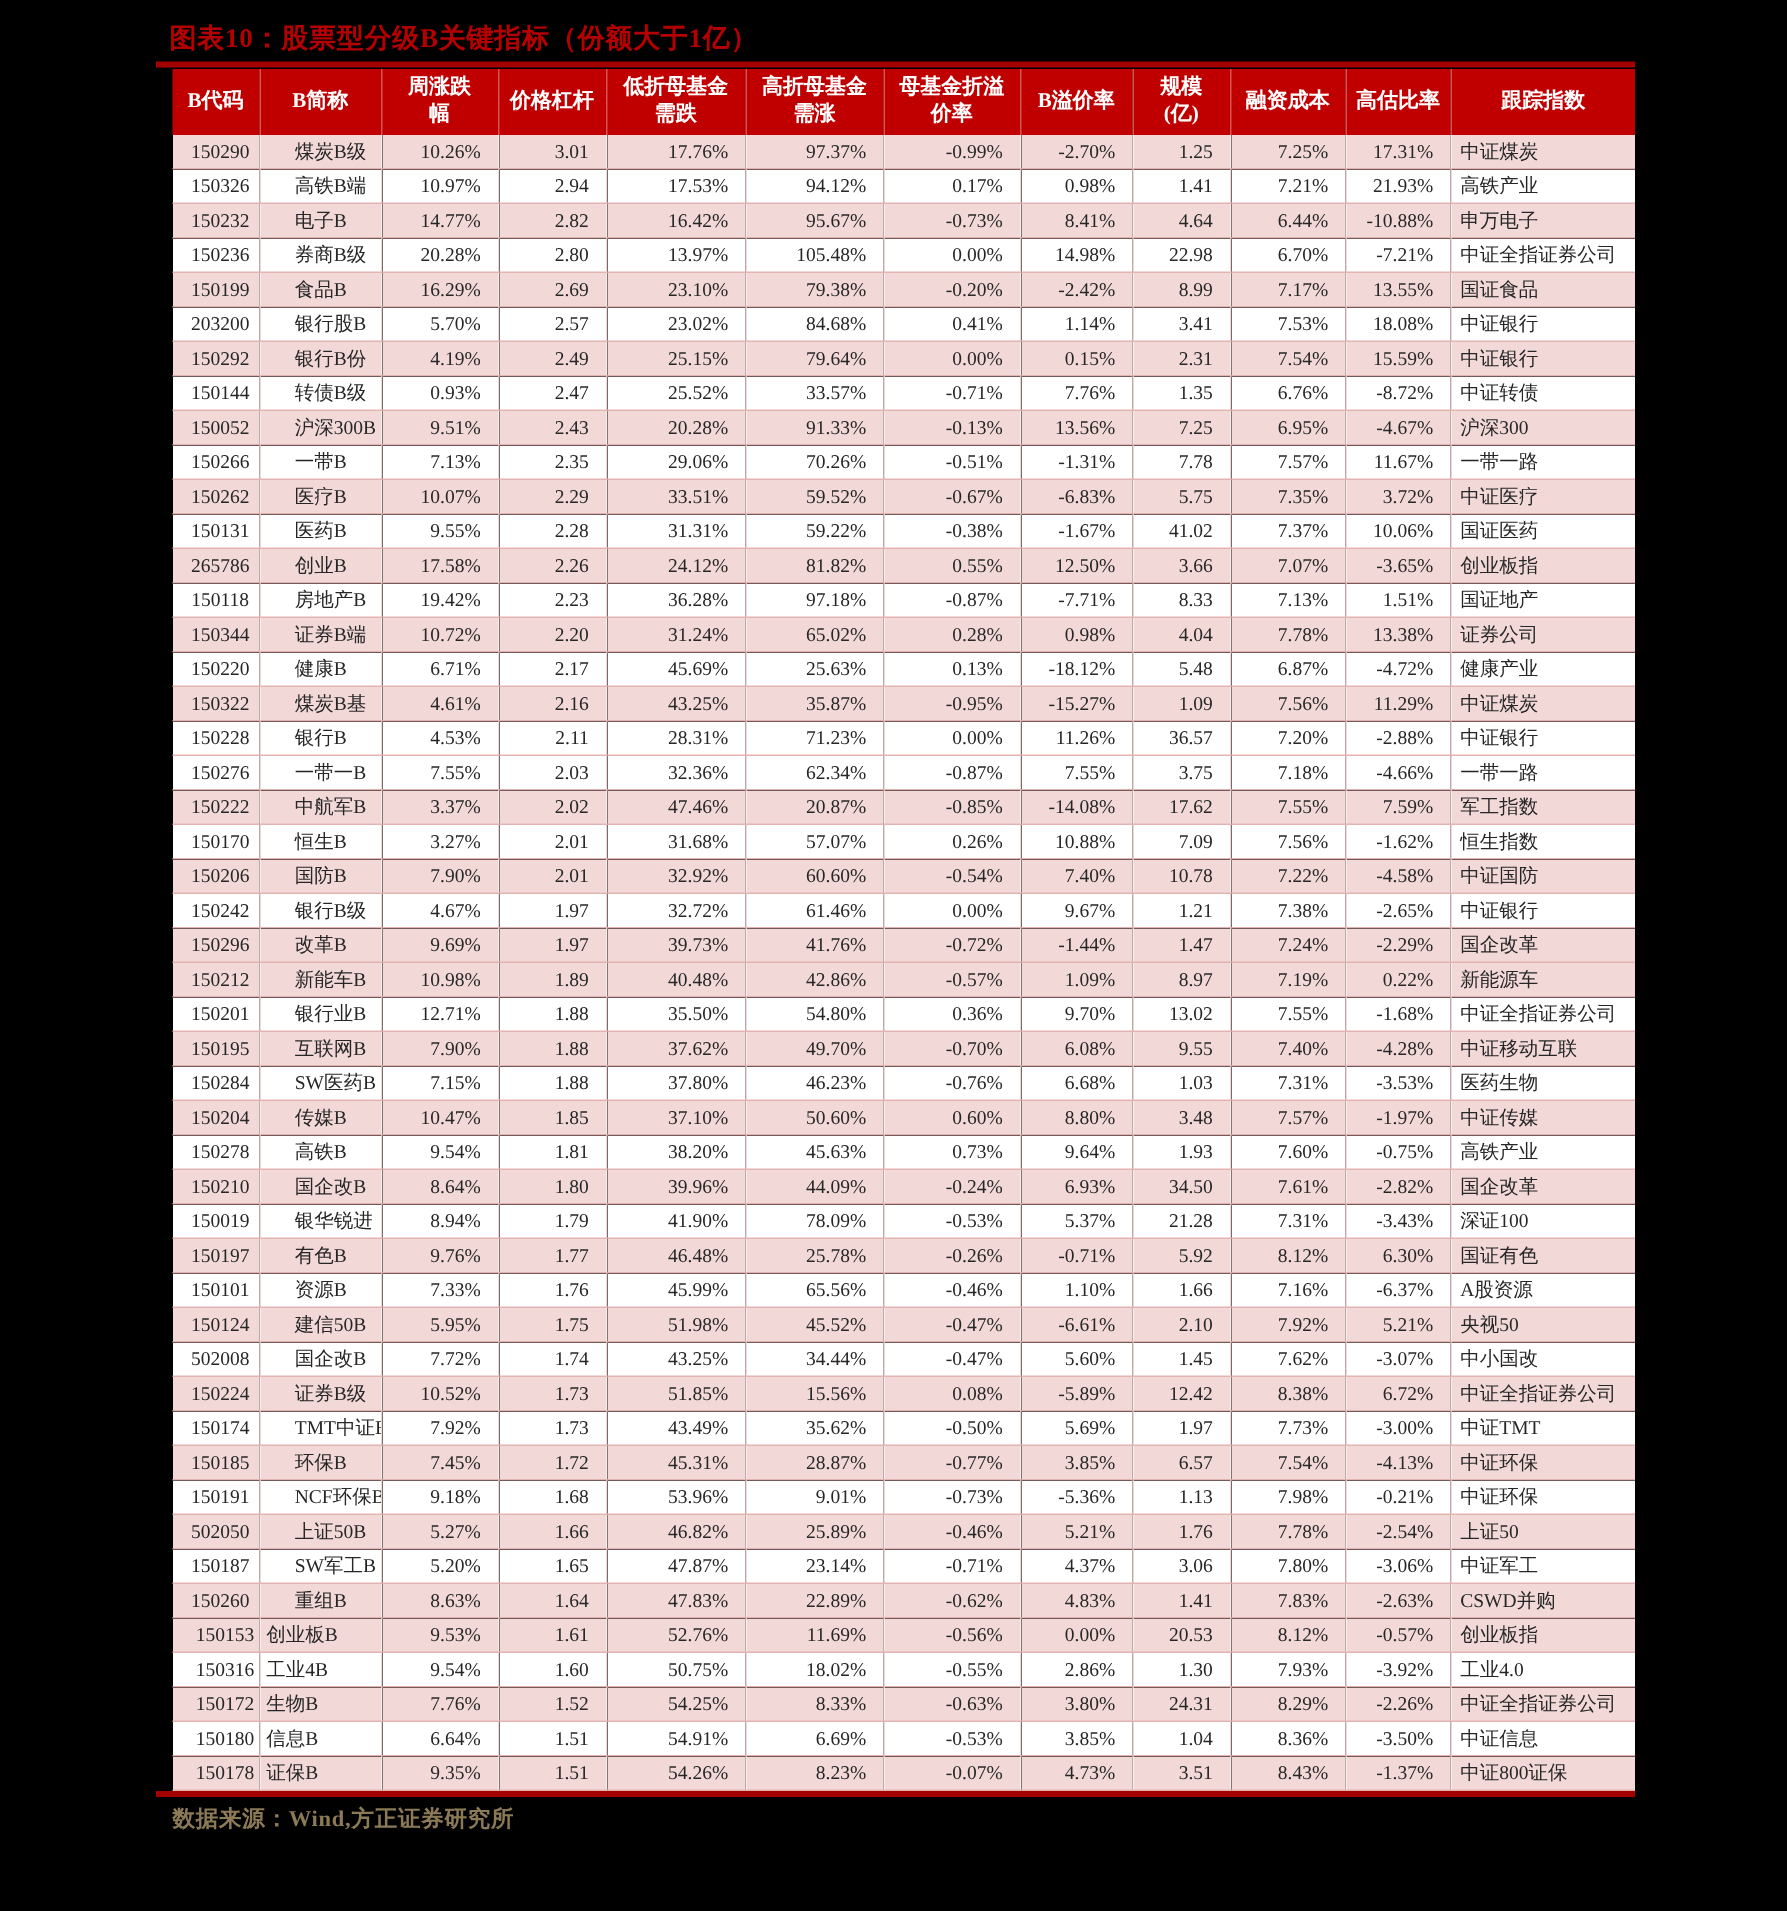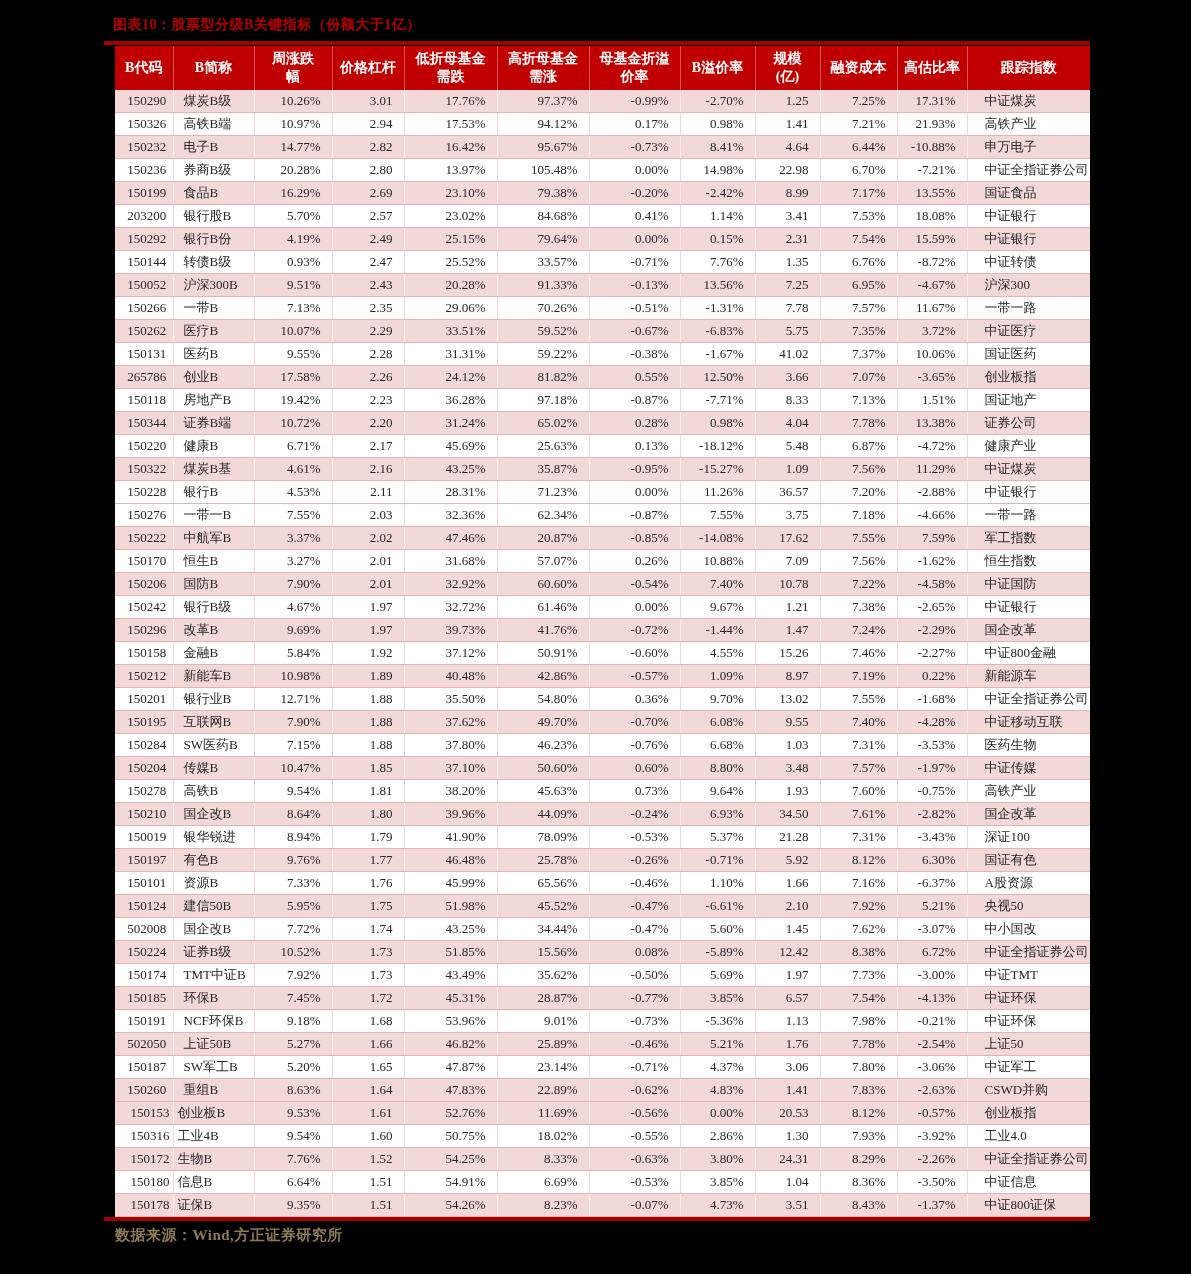--- a/index.html
+++ b/index.html
@@ -7,21 +7,21 @@
     width: 1191px; height: 1274px;
     background: var(--bg, #000);
     font-family: "Liberation Serif", "DejaVu Serif", serif;
     overflow: hidden;
   }
   .page { position: relative; padding-top: 13px; }
 
   .report-title {
     margin-left: 113px;
     color: var(--title-red, #b40000);
-    font-size: 14px;
+    font-size: 18px;
     font-weight: bold;
     line-height: 24px;
     letter-spacing: 0.5px;
   }
   .title-rule, .bottom-rule {
     margin-left: 104px;
     width: 986px;
     height: 4px;
     background: var(--rule-red, #a00000);
   }
@@ -56,22 +56,22 @@
     overflow: hidden;
     white-space: nowrap;
     border-bottom: 1px solid #e2b3b1;
   }
   tr.pink td  { background: var(--row-pink, #f2d9d8); border-right: 1px solid #faeceb; }
   tr.white td { background: var(--row-white, #ffffff); border-right: 1px solid #f0d6d5; }
   tbody td:last-child { border-right: none; }
 
   td.c-num  { text-align: right; padding-right: 11px; }
   td.c-code { text-align: center;  padding-left: 6px; }
-  td.c-name { text-align: left;  padding-left: 10px; }
-  td.c-idx  { text-align: left;  padding-left: 17px; }
+  td.c-name { text-align: left;  padding-left: 23px; }
+  td.c-idx  { text-align: left;  padding-left: 6px; }
   tr.shift td.c-code { text-align: right; padding-right: 3px; }
   tr.shift td.c-name { padding-left: 4px; }
 
   .source {
     margin-left: 115px;
     margin-top: 5px;
     color: var(--source-text, #8c7a57);
     font-size: 15px;
     font-weight: bold;
     letter-spacing: 0.5px;
@@ -450,34 +450,20 @@
           <td class="c-num">1.97</td>
           <td class="c-num">39.73%</td>
           <td class="c-num">41.76%</td>
           <td class="c-num">-0.72%</td>
           <td class="c-num">-1.44%</td>
           <td class="c-num">1.47</td>
           <td class="c-num">7.24%</td>
           <td class="c-num">-2.29%</td>
           <td class="c-idx">国企改革</td>
         </tr>
-        <tr class="white">
-          <td class="c-code">150158</td>
-          <td class="c-name">金融B</td>
-          <td class="c-num">5.84%</td>
-          <td class="c-num">1.92</td>
-          <td class="c-num">37.12%</td>
-          <td class="c-num">50.91%</td>
-          <td class="c-num">-0.60%</td>
-          <td class="c-num">4.55%</td>
-          <td class="c-num">15.26</td>
-          <td class="c-num">7.46%</td>
-          <td class="c-num">-2.27%</td>
-          <td class="c-idx">中证800金融</td>
-        </tr>
         <tr class="pink">
           <td class="c-code">150212</td>
           <td class="c-name">新能车B</td>
           <td class="c-num">10.98%</td>
           <td class="c-num">1.89</td>
           <td class="c-num">40.48%</td>
           <td class="c-num">42.86%</td>
           <td class="c-num">-0.57%</td>
           <td class="c-num">1.09%</td>
           <td class="c-num">8.97</td>

